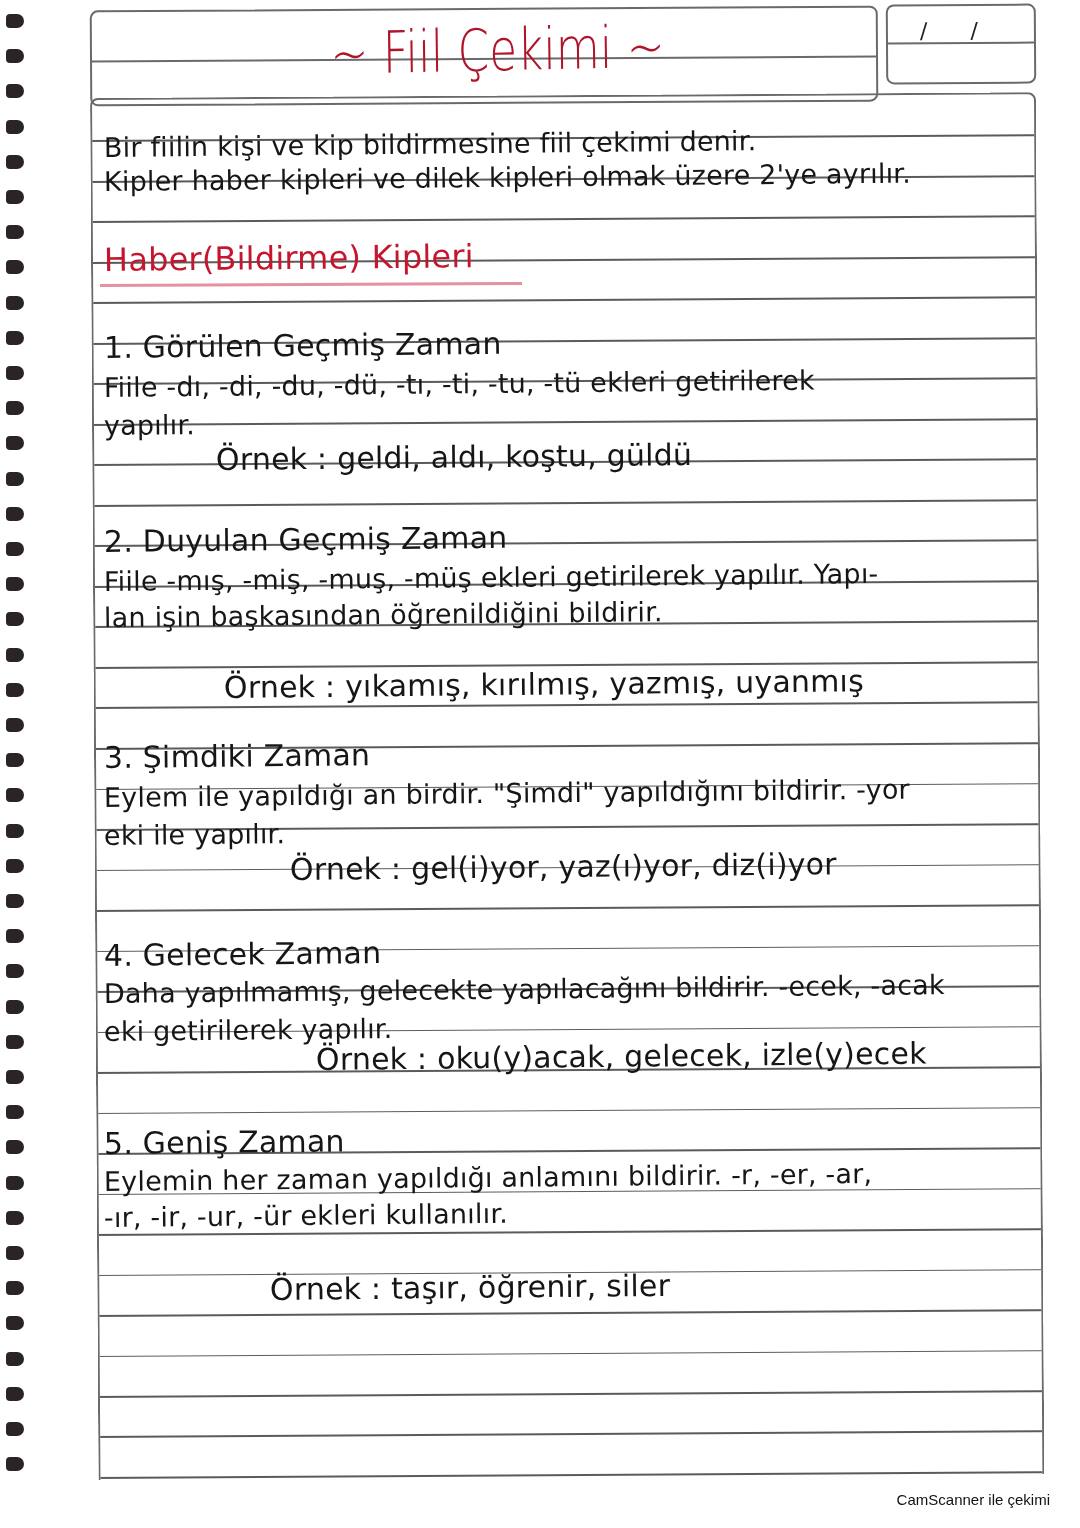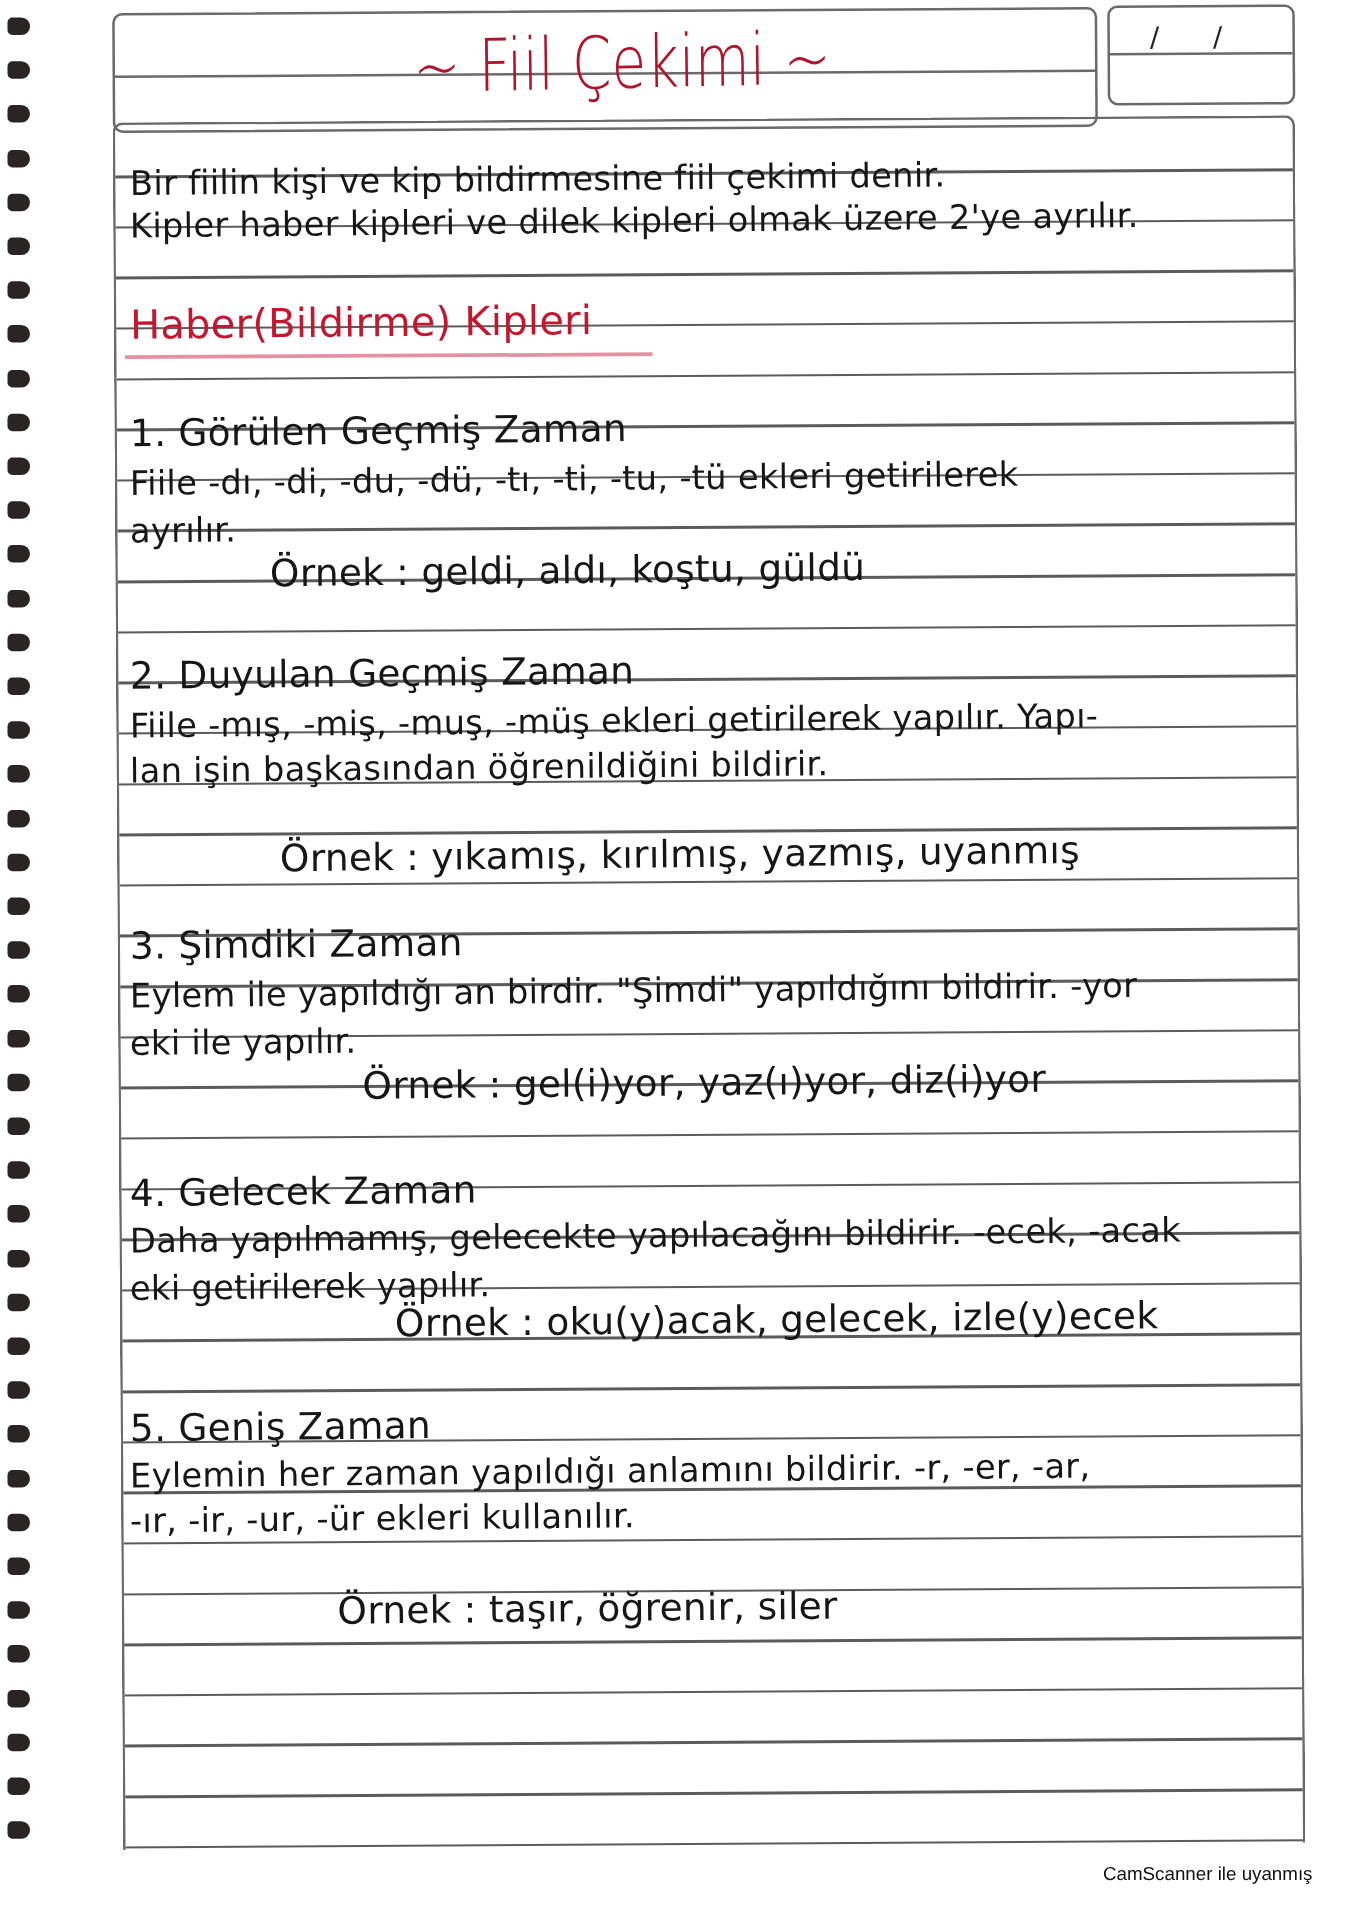--- a/index.html
+++ b/index.html
@@ -221,21 +221,21 @@
 <div class="ruled"></div>
 
 <div class="content">
   <div class="line" style="top:6px;">Bir fiilin kişi ve kip bildirmesine fiil çekimi denir.</div>
   <div class="line" style="top:40px;">Kipler haber kipleri ve dilek kipleri olmak üzere 2'ye ayrılır.</div>
 
   <div class="line red" style="top:118px;">Haber(Bildirme) Kipleri</div>
 
   <div class="line heading" style="top:206px;">1. Görülen Geçmiş Zaman</div>
   <div class="line" style="top:246px;">Fiile -dı, -di, -du, -dü, -tı, -ti, -tu, -tü ekleri getirilerek</div>
-  <div class="line" style="top:284px;">ayrılır.</div>
+  <div class="line" style="top:284px;">yapılır.</div>
   <div class="line example" style="top:318px; left:112px;">
     <span>Örnek :</span>
     <span>geldi, aldı, koştu, güldü</span>
   </div>
 
   <div class="line heading" style="top:400px;">2. Duyulan Geçmiş Zaman</div>
   <div class="line" style="top:440px;">Fiile -mış, -miş, -muş, -müş ekleri getirilerek yapılır. Yapı-</div>
   <div class="line" style="top:476px;">lan işin başkasından öğrenildiğini bildirir.</div>
   <div class="line example" style="top:546px; left:120px;">
     <span>Örnek :</span>
@@ -262,13 +262,13 @@
   <div class="line" style="top:1040px;">Eylemin her zaman yapıldığı anlamını bildirir. -r, -er, -ar,</div>
   <div class="line" style="top:1076px;">-ır, -ir, -ur, -ür ekleri kullanılır.</div>
   <div class="line example" style="top:1148px; left:166px;">
     <span>Örnek :</span>
     <span>taşır, öğrenir, siler</span>
   </div>
 </div>
 
 <div class="underline-red"></div>
 
-<div class="footer-note">CamScanner ile uyanmış</div>
+<div class="footer-note">CamScanner ile çekimi</div>
 
 </body></html>

